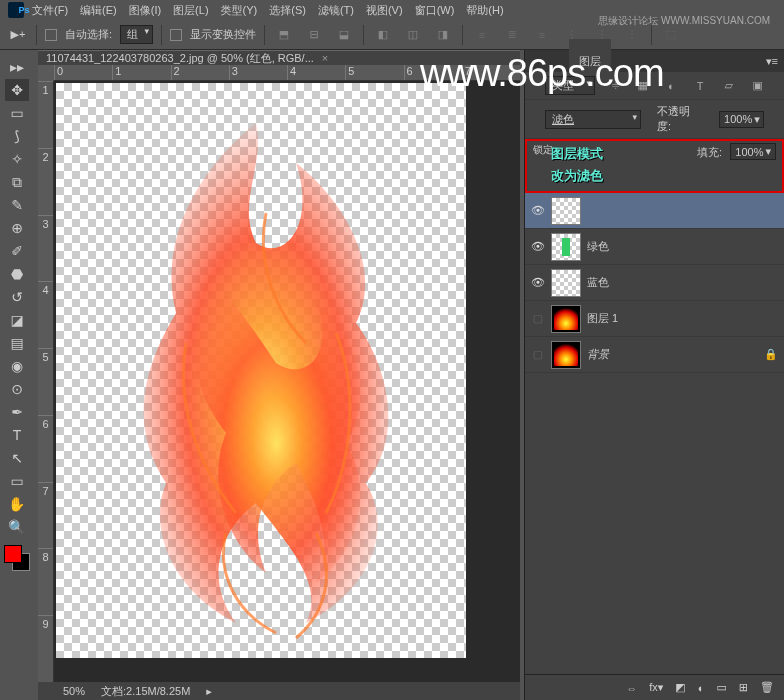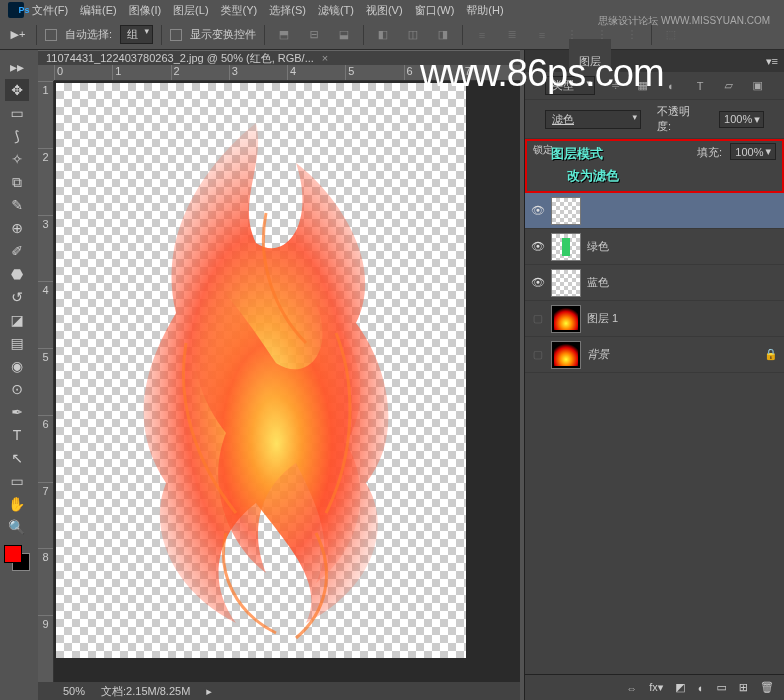--- a/index.html
+++ b/index.html
@@ -233,21 +233,21 @@
       <span class="ico">▣</span>
     </div>
     <div class="panel-row">
       <span class="sel redbox" style="min-width:96px;">滤色</span>
       <span class="lbl">不透明度:</span>
       <span class="pct"><span>100%</span> ▾</span>
     </div>
     <div class="panel-row redbox" style="height:54px;position:relative;">
       <div style="position:absolute;left:6px;top:2px;font-size:10px;">锁定</div>
       <div style="position:absolute;left:24px;top:4px;" class="redtxt">图层模式</div>
-      <div style="position:absolute;left:40px;top:26px;" class="redtxt">改为滤色</div>
+      <div style="position:absolute;left:24px;top:26px;" class="redtxt">改为滤色</div>
       <span class="lbl" style="position:absolute;right:60px;top:4px;">填充:</span>
       <span class="pct" style="position:absolute;right:6px;top:2px;"><span>100%</span> ▾</span>
     </div>
 
     <div class="layers">
       <div class="layer sel">
         <span class="eye">👁</span>
         <div class="thumb"></div>
         <span class="nm"></span>
       </div>

